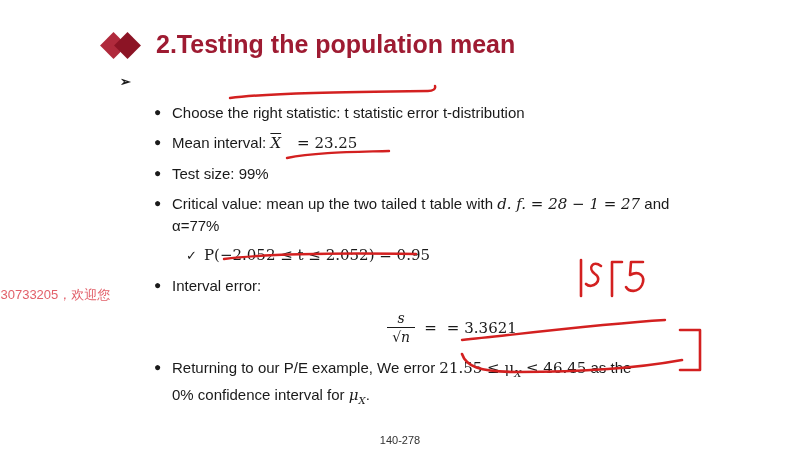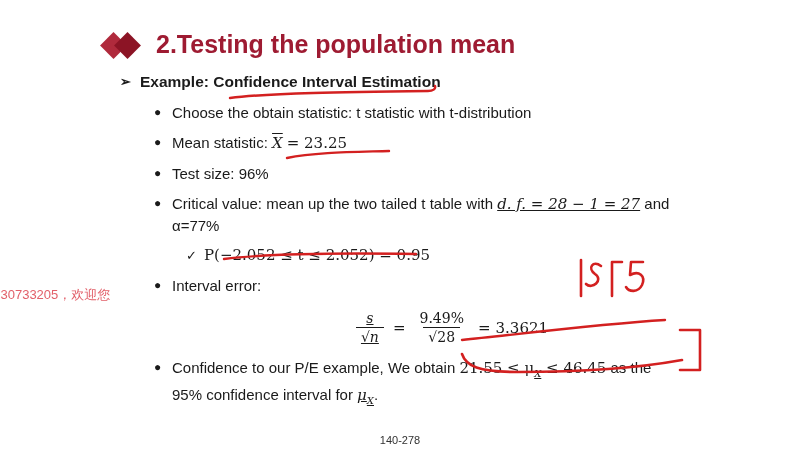--- a/index.html
+++ b/index.html
@@ -110,21 +110,20 @@
   .lvl3 .mk {
     flex: 0 0 18px;
     font-size: 13px;
     line-height: 21px;
   }
 
   
   .mathi {
     font-family: "DejaVu Serif", serif;
     font-style: italic;
-    text-decoration: underline;
   }
   .mathr {
     font-family: "DejaVu Serif", serif;
   }
   .ovl {
     text-decoration: overline;
   }
 
   
   .eqwrap {
@@ -194,36 +193,35 @@
         <span class="dia a"></span>
         <span class="dia b"></span>
       </span>
       <span class="title-text">2.Testing the population mean</span>
     </div>
 
     <div class="body">
 
       <div class="lvl1">
         <span class="mk">➢</span>
-        <span class="tx"><span>Example: </span><span>Confidence Interval Estimation</span></span>
-      </div>
-
-      <div class="lvl2">
-        <span class="mk">●</span>
-        <span class="tx">Choose the obtain statistic: t statistic with t-distribution</span>
-      </div>
-
-      <div class="lvl2">
-        <span class="mk">●</span>
-        <span class="tx"><span>Mean statistic: </span><span class="mathi ovl">X</span><span class="mathr" style="margin-left:4px">= 23.25</span></span>
-      </div>
-
-      <div class="lvl2">
-        <span class="mk">●</span>
-        <span class="tx">Test size: 96%</span>
+      </div>
+
+      <div class="lvl2">
+        <span class="mk">●</span>
+        <span class="tx">Choose the right statistic: t statistic error t-distribution</span>
+      </div>
+
+      <div class="lvl2">
+        <span class="mk">●</span>
+        <span class="tx"><span>Mean interval: </span><span class="mathi ovl">X</span><span class="mathr" style="margin-left:16px">= 23.25</span></span>
+      </div>
+
+      <div class="lvl2">
+        <span class="mk">●</span>
+        <span class="tx">Test size: 99%</span>
       </div>
 
       <div class="lvl2">
         <span class="mk">●</span>
         <span class="tx"><span>Critical value: mean up the two tailed t table with </span><span class="mathi">d. f. = 28 − 1 = 27</span><span> and</span><br><span>α=77%</span></span>
       </div>
 
       <div class="lvl3">
         <span class="mk">✓</span>
         <span class="mathr" style="font-size:15px">P(−2.052 ≤ t ≤ 2.052) = 0.95</span>
@@ -233,31 +231,27 @@
         <span class="mk">●</span>
         <span class="tx">Interval error:</span>
       </div>
 
       <div class="eqwrap">
         <span class="frac">
           <span class="num mathi">s</span>
           <span class="den mathi">√n</span>
         </span>
         <span class="eq-op mathr">=</span>
-        <span class="frac">
-          <span class="num mathr">9.49%</span>
-          <span class="den mathr">√28</span>
-        </span>
         <span class="eq-op mathr">=</span>
         <span class="mathr">3.3621</span>
       </div>
 
       <div class="lvl2" style="margin-top:2px;">
         <span class="mk">●</span>
-        <span class="tx"><span>Confidence to our P/E example, We obtain </span><span class="mathr">21.55 ≤ μ</span><sub class="mathi" style="font-size:10px">X</sub><span class="mathr"> ≤ 46.45</span><span> as the</span><br><span>95% confidence interval for </span><span class="mathi">μ</span><sub class="mathi" style="font-size:10px">X</sub><span>.</span></span>
+        <span class="tx"><span>Returning to our P/E example, We error </span><span class="mathr">21.55 ≤ μ</span><sub class="mathi" style="font-size:10px">X</sub><span class="mathr"> ≤ 46.45</span><span> as the</span><br><span>0% confidence interval for </span><span class="mathi">μ</span><sub class="mathi" style="font-size:10px">X</sub><span>.</span></span>
       </div>
 
     </div>
 
     <div class="ink" style="left:228px; top:86px;">
       <svg width="220" height="22" viewBox="0 0 220 22">
         <path d="M2,12 C40,7 120,6 200,5 C205,5 208,3 207,0" fill="none" stroke="#d32020" stroke-width="2.4" stroke-linecap="round"></path>
       </svg>
     </div>
 

